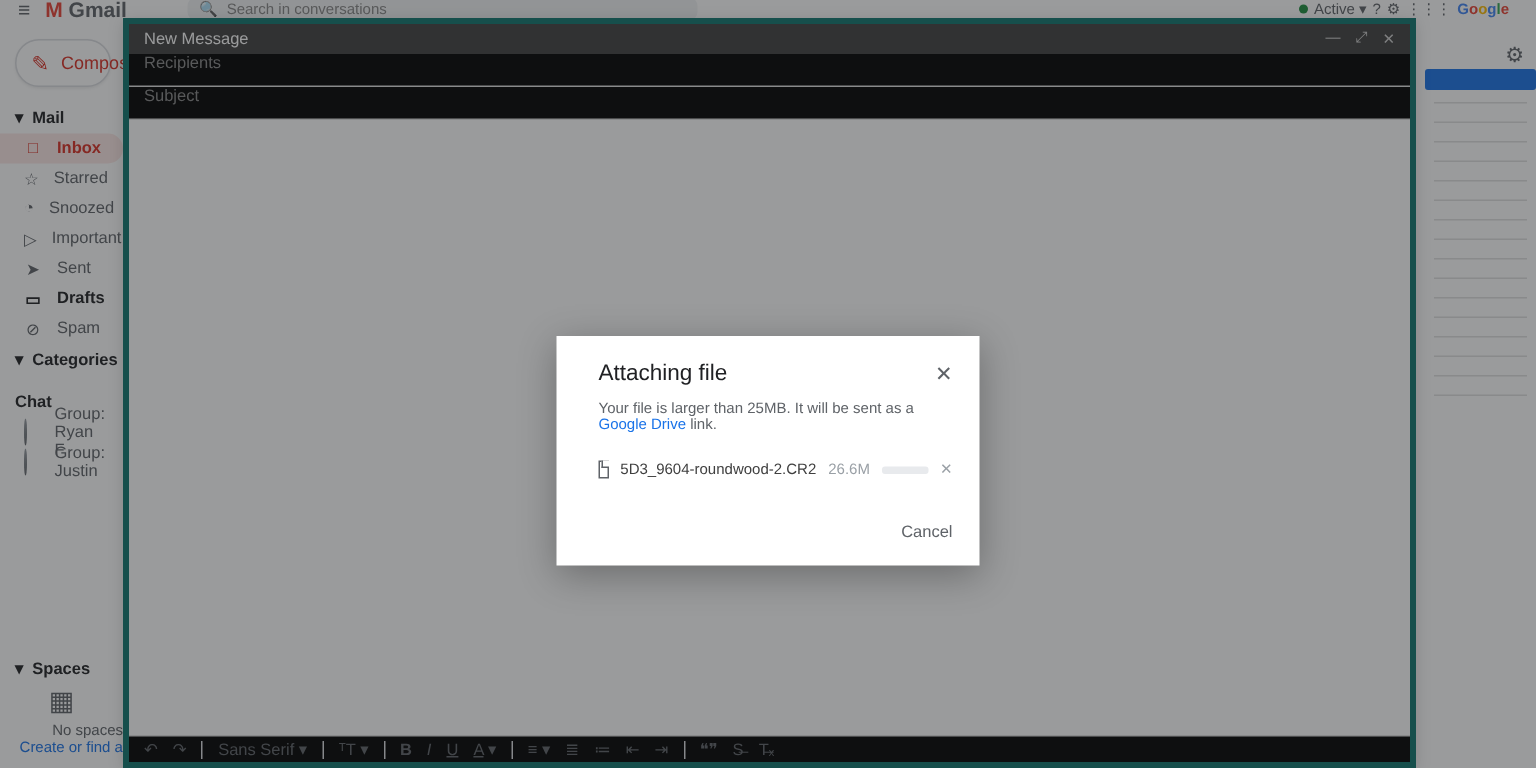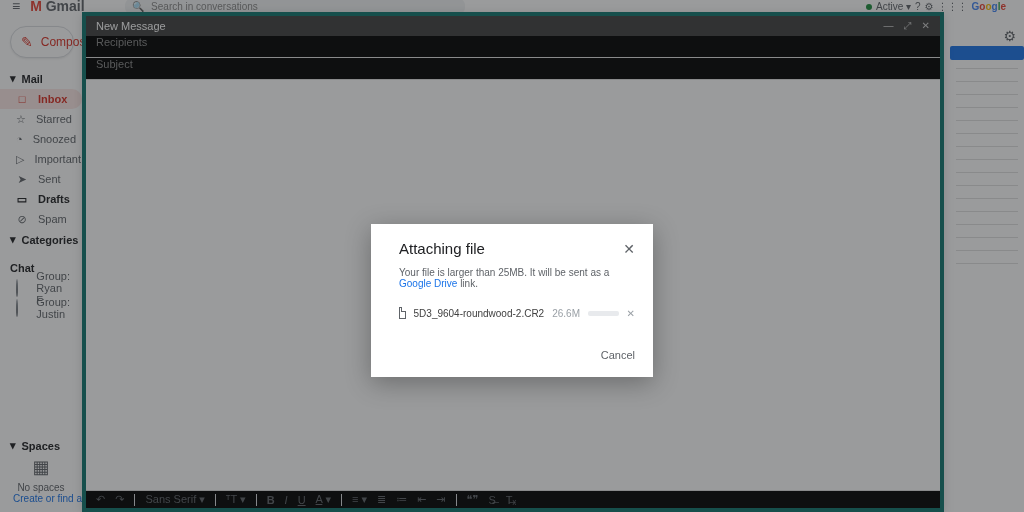--- a/index.html
+++ b/index.html
@@ -19,21 +19,21 @@
   .sidebar { position:absolute; top:12px; left:0; bottom:0; width:82px; background:#fff; overflow:hidden; }
   .compose { margin:14px 8px 10px 10px; background:#fff; border:1px solid #dadce0; border-radius:20px; height:32px; display:flex; align-items:center; gap:8px; padding:0 10px; color:#d93025; font-size:12px; box-shadow:0 1px 2px rgba(0,0,0,.08); }
   .compose .pen { font-size:14px; }
   .section-head { display:flex; align-items:center; gap:6px; padding:4px 10px; font-size:11px; color:#202124; font-weight:600;}
   .nav-item { display:flex; align-items:center; gap:10px; padding:3px 12px 3px 16px; font-size:11px; color:#5f6368; border-radius:0 12px 12px 0; height:20px;}
   .nav-item.active { background:#fce8e6; color:#d93025; font-weight:600;}
   .nav-item .ic { width:12px; text-align:center; font-size:11px;}
   .chat-avatar { width:18px;height:18px;border-radius:50%; background:linear-gradient(135deg,#9aa0a6,#5f6368); display:inline-block; margin-right:8px;}
   .spaces-sec { position:absolute; bottom:8px; left:0; right:0; }
   .spaces-grid { display:flex; justify-content:center; margin-bottom:4px; color:#5f6368; font-size:18px;}
-  .spaces-txt { text-align:center; font-size:10px; color:#5f6368;}
+  .spaces-txt { text-align:right; font-size:10px; color:#5f6368;}
   .spaces-link { text-align:center; font-size:10px; color:#1a73e8;margin-left:13px;}
   
   .right-strip { position:absolute; top:46px; right:0; width:74px; height:14px; background:#1a73e8; border-radius:2px; }
   .list-lines { position:absolute; top:64px; right:0; width:74px; bottom:60px; display:flex; flex-direction:column; gap:12px; padding:4px 6px;}
   .list-lines div { height:1px; background:#e0e0e0; }
   .settings-cog { position:absolute; top:28px; right:8px; color:#5f6368; font-size:14px;}
   
   .compose-window { position:absolute; top:12px; left:82px; width:862px; bottom:0; background:#000000; border:4px solid #0f766e; box-shadow:0 2px 10px rgba(0,0,0,.15);}
   .cw-title { height:20px; background:#404040; color:#fff; font-size:11px; display:flex; align-items:center; padding:0 10px; justify-content:space-between;}
   .cw-title .controls { display:flex; gap:10px; font-size:10px; color:#ccc;}

